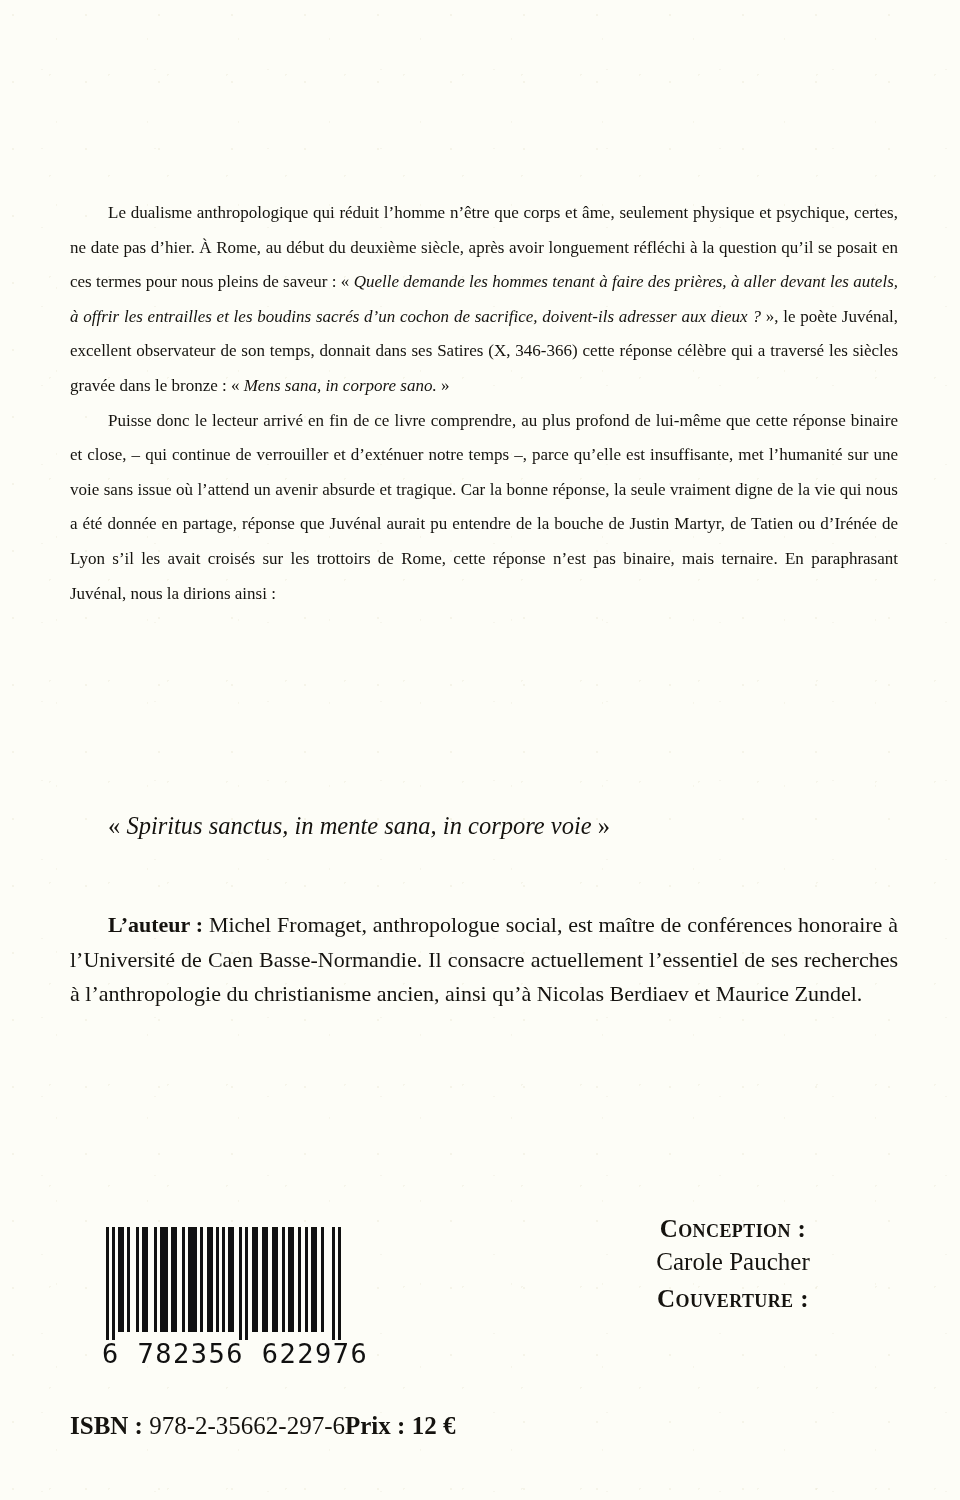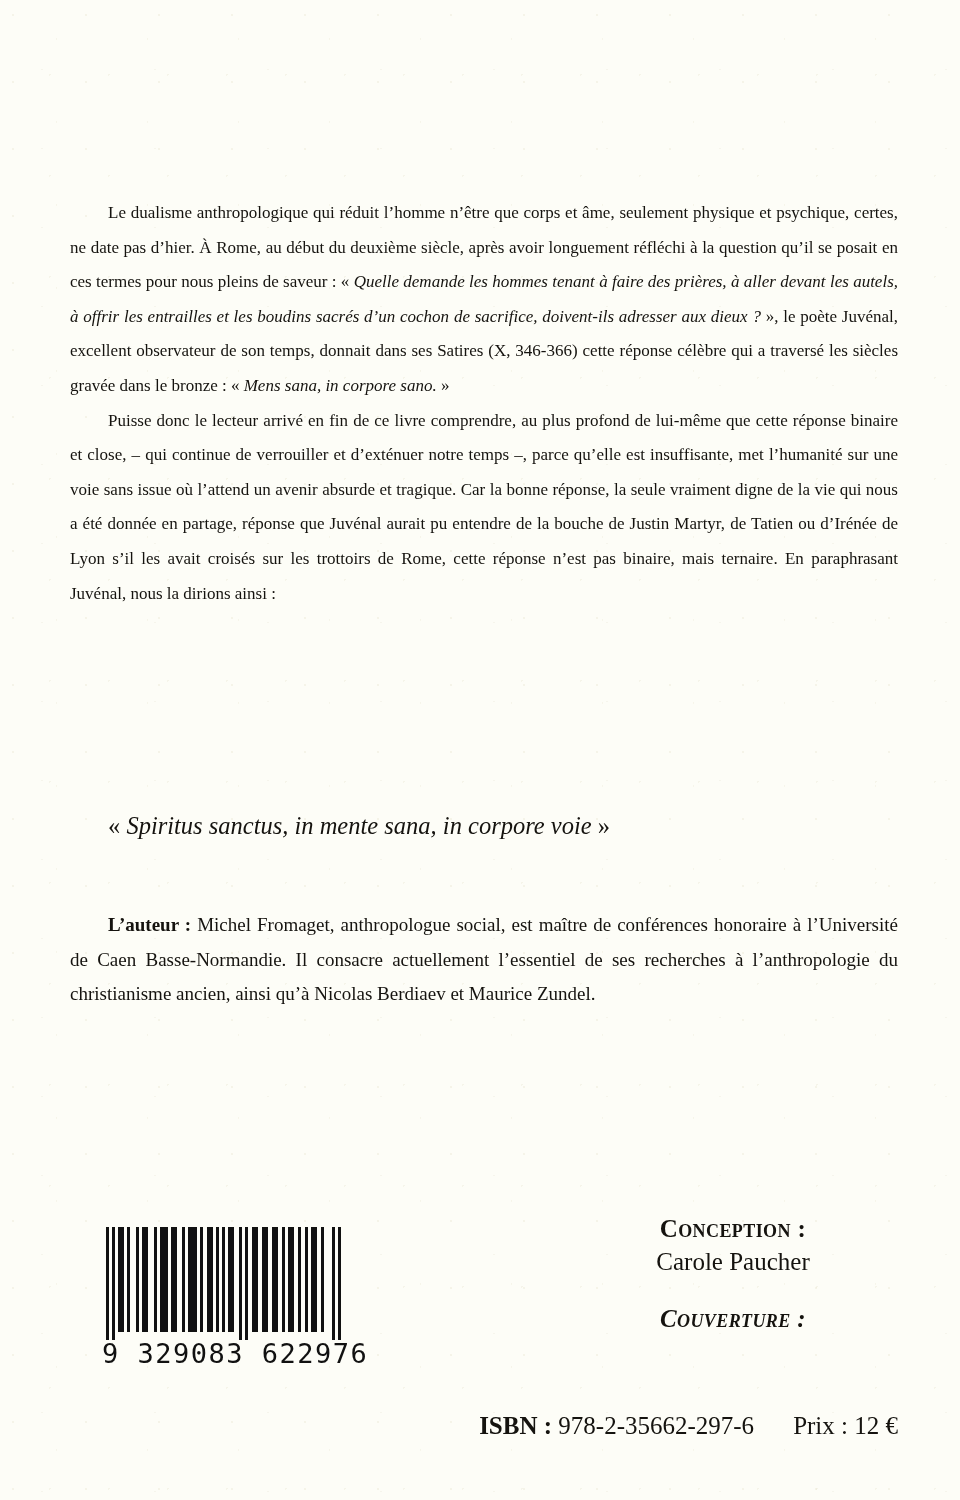--- a/index.html
+++ b/index.html
@@ -59,21 +59,21 @@
   .quote-line .rom {
     font-style: normal;
   }
 
   
   .author {
     position: absolute;
     left: 70px;
     top: 908px;
     width: 828px;
-    font-size: 19px;
+    font-size: 22px;
     line-height: 34.6px;
     text-align: justify;
     text-indent: 38px;
   }
   .author b {
     font-weight: bold;
   }
 
   
   .barcode-wrap {
@@ -108,41 +108,39 @@
   .credits .cap {
     font-weight: bold;
     font-variant: small-caps;
     letter-spacing: 0.4px;
   }
   .credits .val {
     font-weight: normal;
     text-align: center;
   }
   .credits .grp + .grp {
-    margin-top: 24px;
-    font-style: italic;
+    margin-top: 4px;
   }
 
   
   .footer {
     position: absolute;
     left: 70px;
     right: 62px;
     top: 1412px;
     display: flex;
-    justify-content: flex-end;
+    justify-content: flex-start;
     align-items: baseline;
     font-size: 25px;
   }
   .footer .isbn-label {
     font-weight: bold;
   }
   .footer .price {
-    font-weight: normal;
-    margin-left: 39px;
+    font-weight: bold;
   }
 </style>
 </head>
 <body>
 
 <div class="page">
 
   <div class="blurb">
     <p><span>Le dualisme anthropologique qui réduit l’homme n’être que corps et âme, seulement physique et psychique, certes, ne date pas d’hier. À Rome, au début du deuxième siècle, après avoir longuement réfléchi à la question qu’il se posait en ces termes pour nous pleins de saveur : « </span><span class="it">Quelle demande les hommes tenant à faire des prières, à aller devant les autels, à offrir les entrailles et les boudins sacrés d’un cochon de sacrifice, doivent-ils adresser aux dieux ?</span><span> », le poète Juvénal, excellent observateur de son temps, donnait dans ses Satires (X, 346-366) cette réponse célèbre qui a traversé les siècles gravée dans le bronze : « </span><span class="it">Mens sana, in corpore sano.</span><span> »</span></p>
     <p>Puisse donc le lecteur arrivé en fin de ce livre comprendre, au plus profond de lui-même que cette réponse binaire et close, – qui continue de verrouiller et d’exténuer notre temps –, parce qu’elle est insuffisante, met l’humanité sur une voie sans issue où l’attend un avenir absurde et tragique. Car la bonne réponse, la seule vraiment digne de la vie qui nous a été donnée en partage, réponse que Juvénal aurait pu entendre de la bouche de Justin Martyr, de Tatien ou d’Irénée de Lyon s’il les avait croisés sur les trottoirs de Rome, cette réponse n’est pas binaire, mais ternaire. En paraphrasant Juvénal, nous la dirions ainsi :</p>
@@ -185,21 +183,21 @@
         <rect x="188" y="3" width="6" height="105"></rect>
         <rect x="198" y="3" width="3" height="105"></rect>
         <rect x="205" y="3" width="3" height="105"></rect>
         <rect x="211" y="3" width="6" height="105"></rect>
         <rect x="221" y="3" width="3" height="105"></rect>
 
         <rect x="232" y="3" width="3" height="113"></rect>
         <rect x="238" y="3" width="3" height="113"></rect>
       </g>
     </svg>
-    <div class="barcode-digits">9 329083 622976</div>
+    <div class="barcode-digits">6 782356 622976</div>
   </div>
 
   <div class="credits">
     <div class="grp">
       <div class="cap">Conception :</div>
       <div class="val">Carole Paucher</div>
     </div>
     <div class="grp">
       <div class="cap">Couverture :</div>
     </div>

